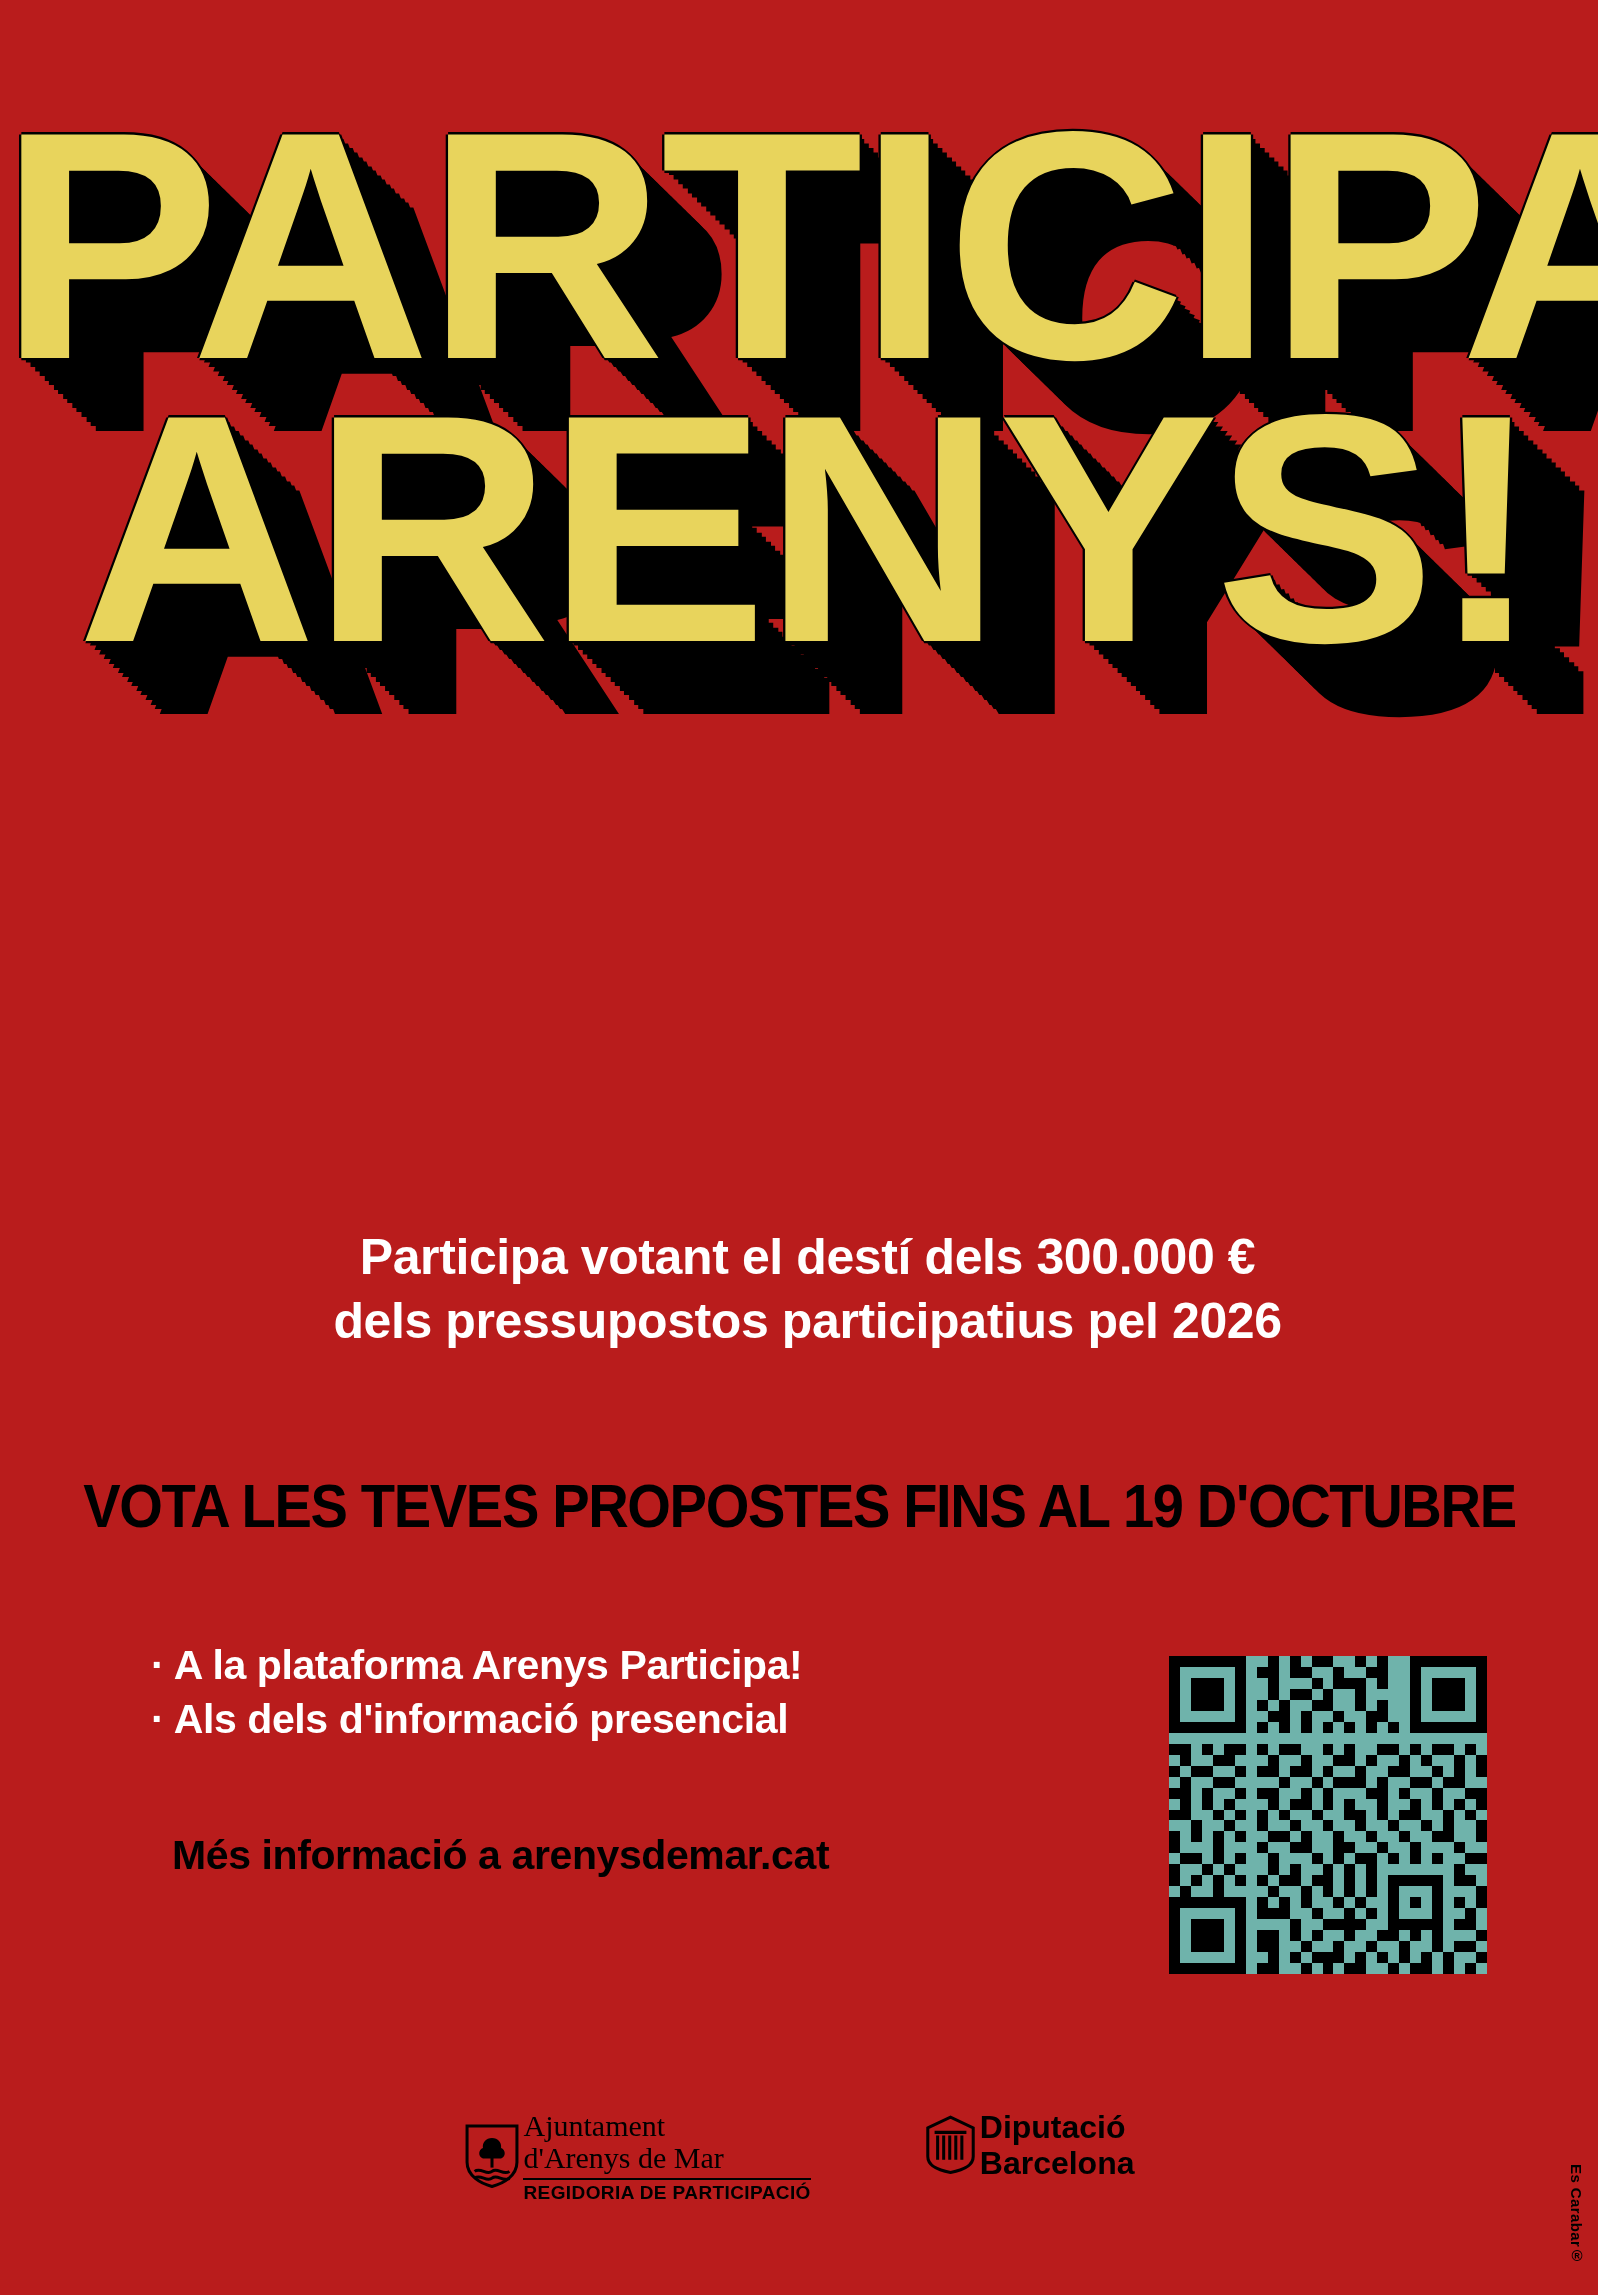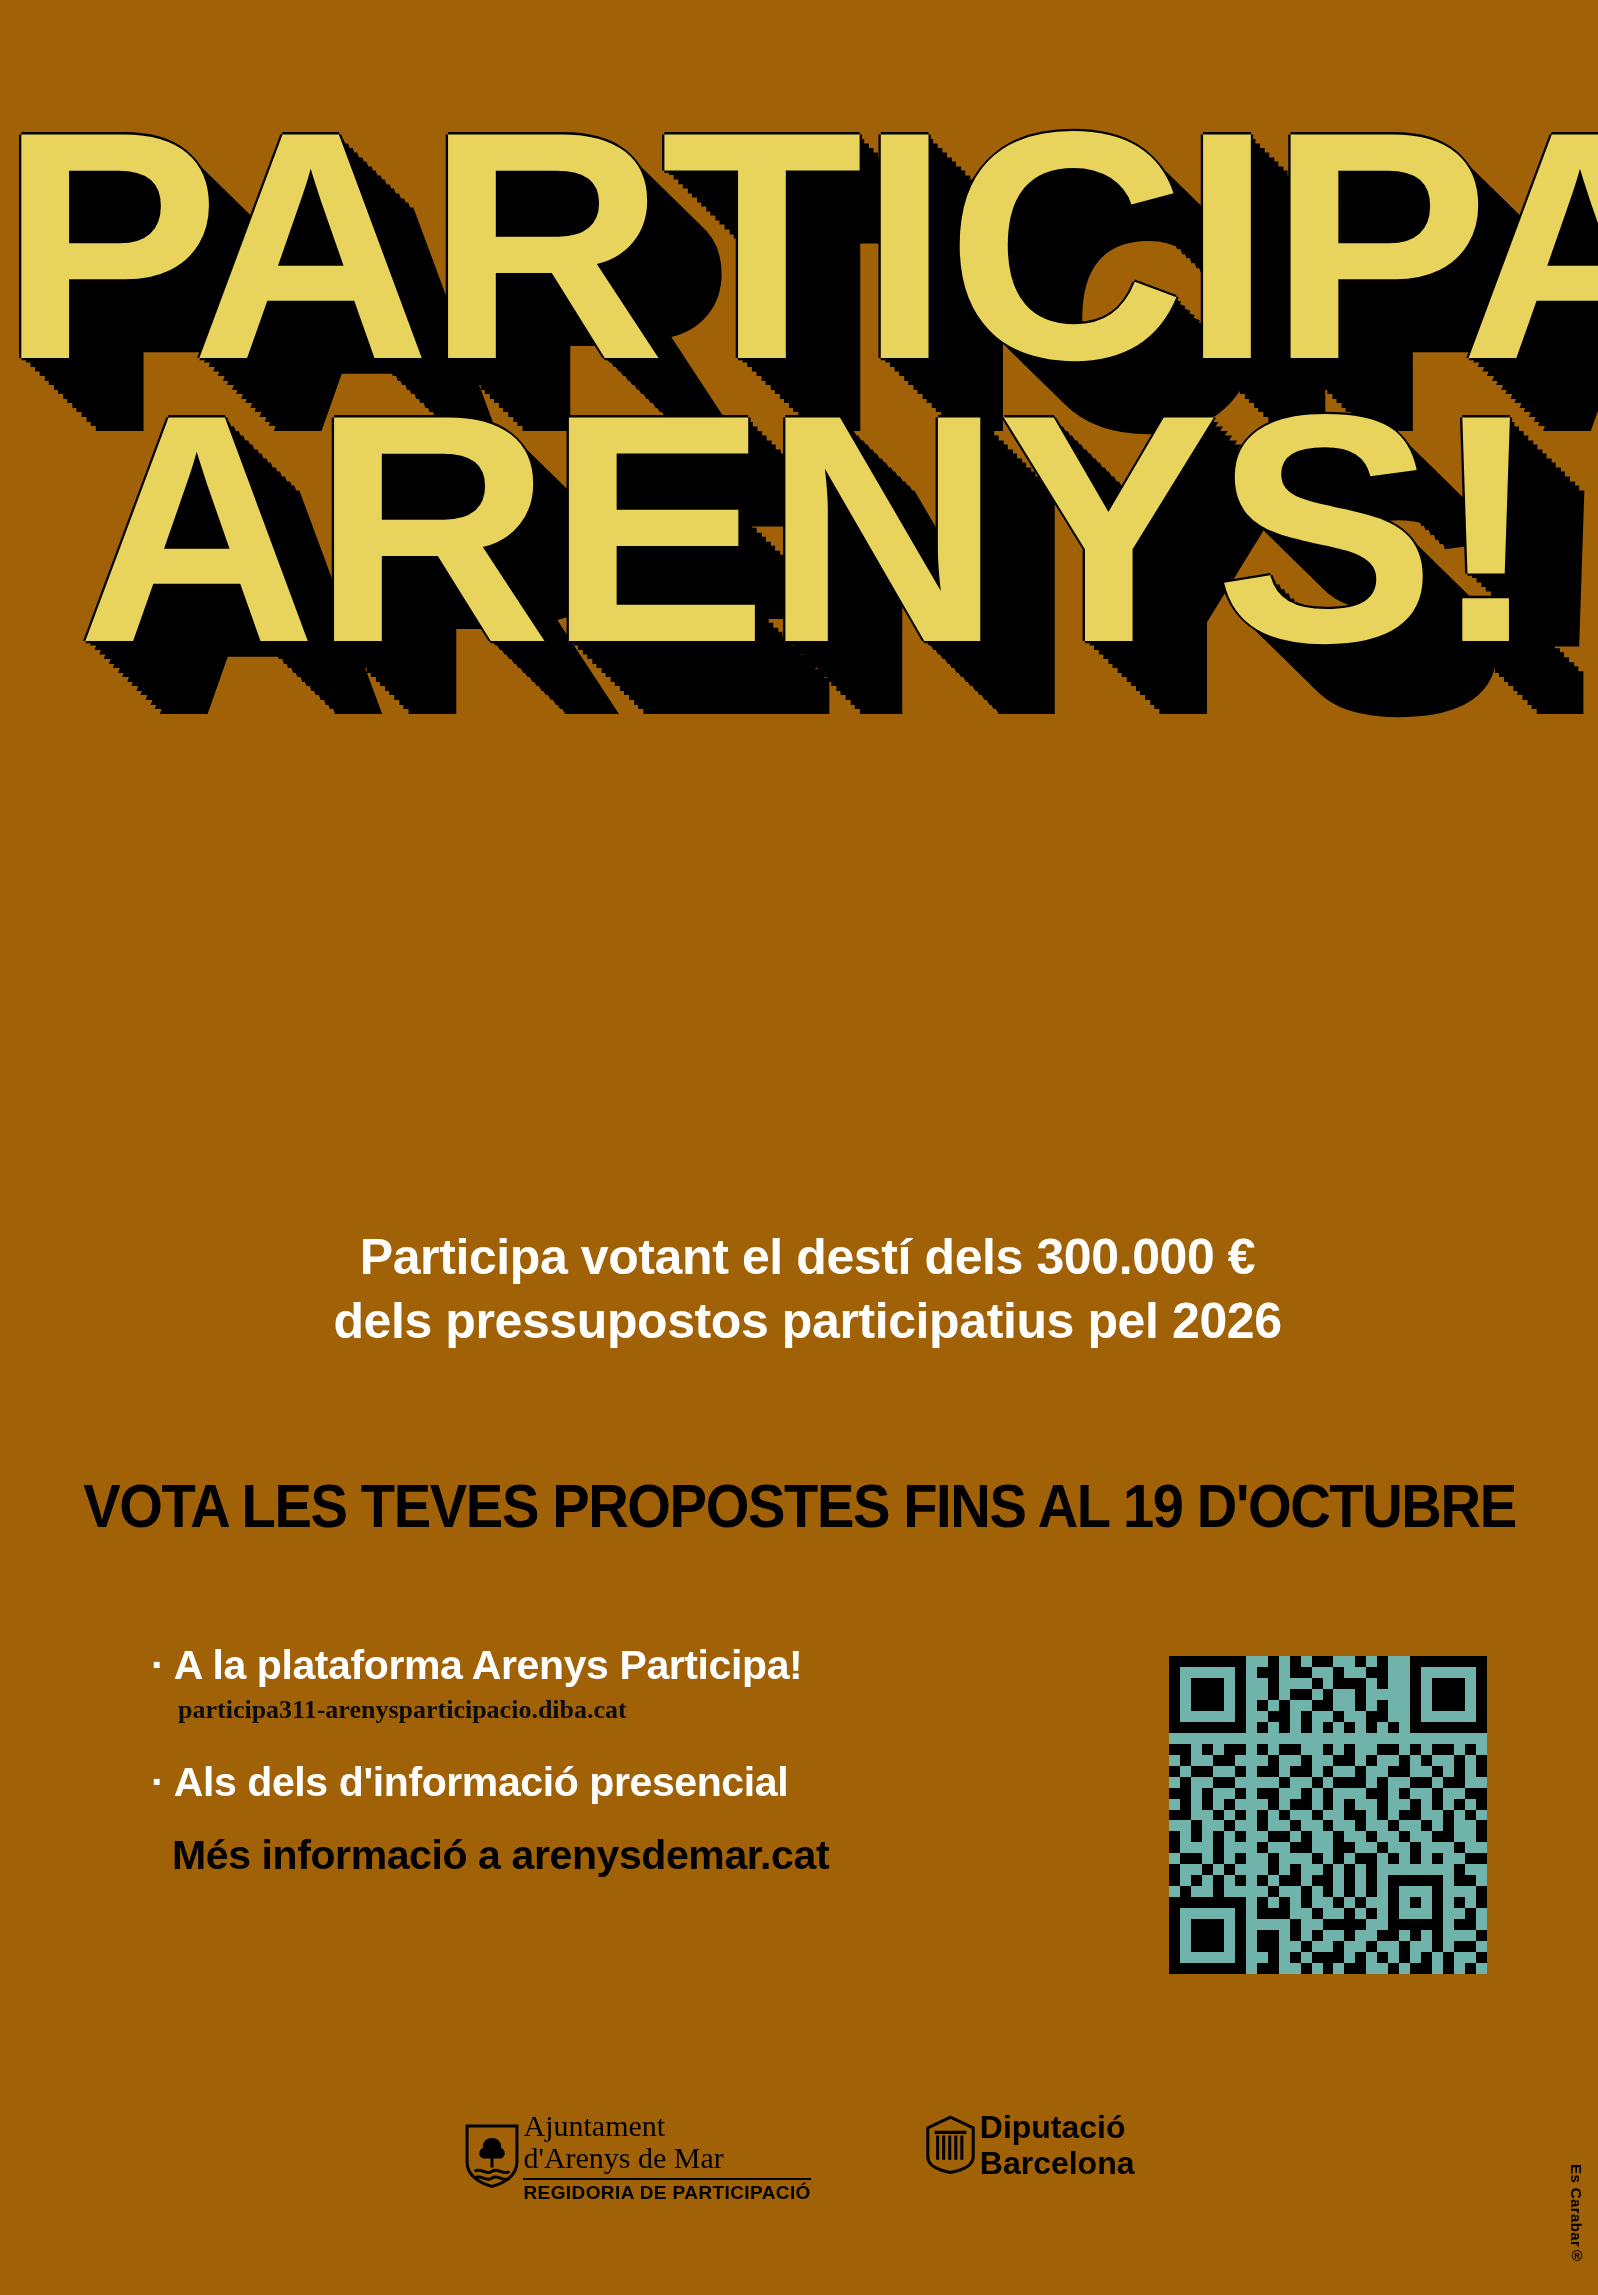--- a/index.html
+++ b/index.html
@@ -12,21 +12,21 @@
     height: 2295px;
     position: relative;
     overflow: hidden;
     font-family: "Liberation Sans", sans-serif;
     -webkit-font-smoothing: antialiased;
   }
 
   .poster {
     position: absolute;
     inset: 0;
-    background: #a16207;
+    background: #b91c1c;
   }
 
   
   .headline-block {
     position: absolute;
     left: 0;
     right: 0;
     top: 113px;
     text-align: center;
   }
@@ -227,21 +227,20 @@
 
   <div class="subtitle">
     <div>Participa votant el destí dels 300.000 €</div>
     <div>dels pressupostos participatius pel 2026</div>
   </div>
 
   <div class="deadline">VOTA LES TEVES PROPOSTES FINS AL 19 D'OCTUBRE</div>
 
   <div class="info">
     <p class="bullet">· A la plataforma Arenys Participa!</p>
-    <p class="url-line">participa311-arenysparticipacio.diba.cat</p>
     <p class="bullet second">· Als dels d'informació presencial</p>
   </div>
 
   <div class="more-info">Més informació a arenysdemar.cat</div>
 
   <div class="qr-wrap">
     <svg width="318" height="318" viewBox="0 0 29 29" shape-rendering="crispEdges">
       <rect width="29" height="29" fill="#6fb3ab"></rect>
       <g fill="#000000">
 

